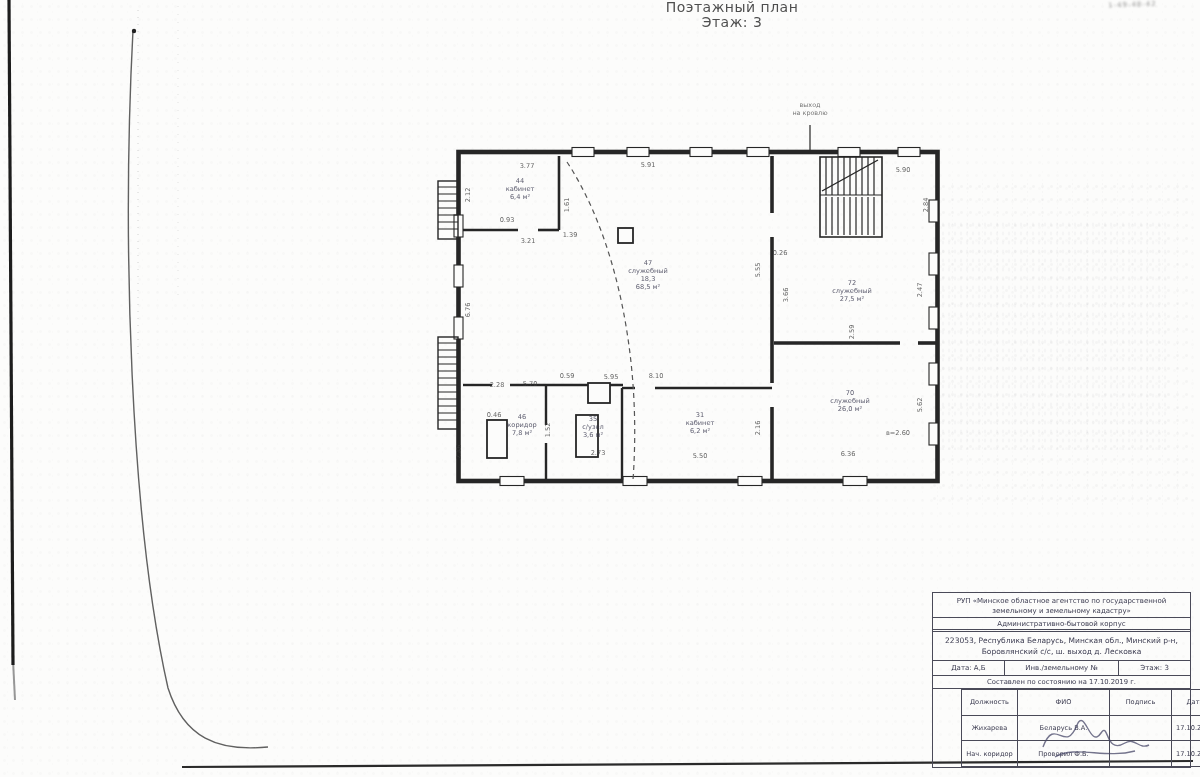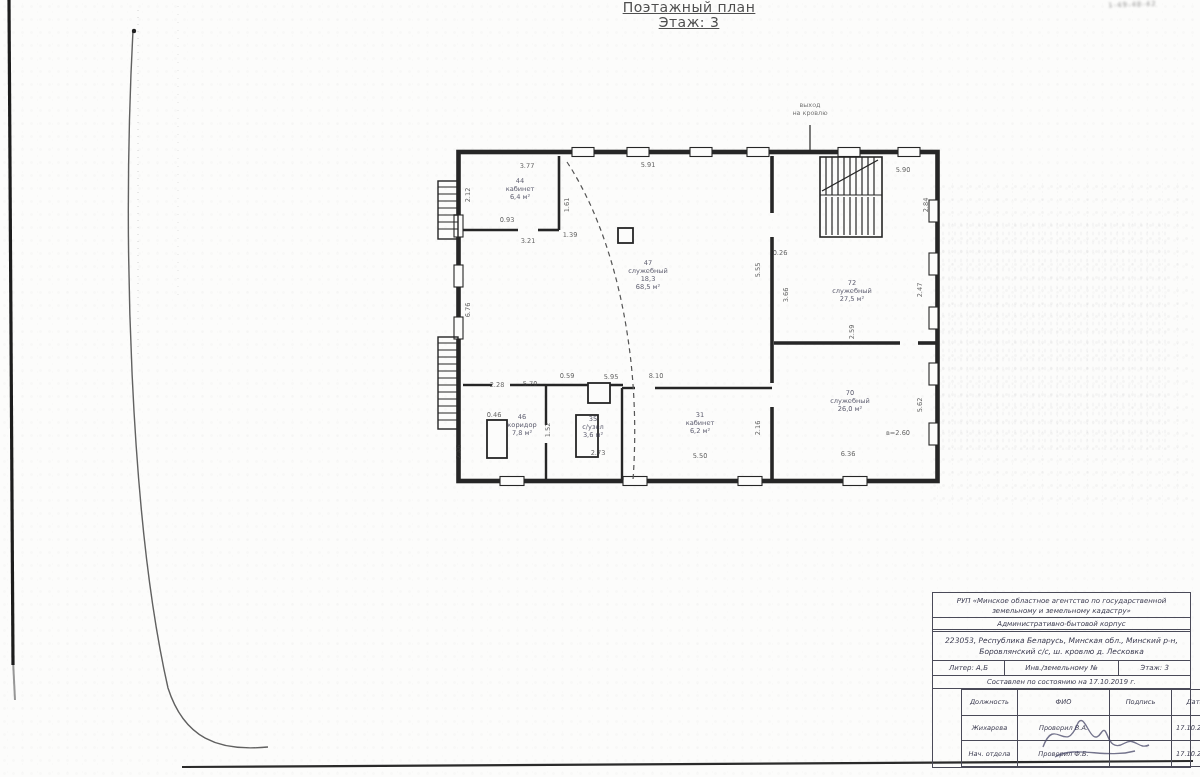--- a/index.html
+++ b/index.html
@@ -17,38 +17,38 @@
       radial-gradient(rgba(60,60,70,0.03) 1px, transparent 1.4px);
     background-size:9px 13px, 15px 8px;
   }
   .noise-all{left:0;top:0;width:1200px;height:777px;opacity:.5;}
   .noise-right{left:930px;top:180px;width:260px;height:330px;opacity:.9;}
   .noise-mid{left:940px;top:220px;width:230px;height:230px;
     background-image:radial-gradient(rgba(40,40,50,0.06) 1px, transparent 1.6px);
     background-size:6px 9px;opacity:.55;}
 
   .page-title{
-    position:absolute;left:549px;top:0px;width:280px;text-align:center;
+    position:absolute;left:592px;top:0px;width:280px;text-align:center;
     font-size:14px;letter-spacing:.5px;color:#3c3c3c;
-    filter:blur(.35px);opacity:.9;line-height:15px;text-decoration:underline;
+    filter:blur(.35px);opacity:.9;line-height:15px;
   }
   .corner-note{
     position:absolute;left:1108px;top:0px;width:90px;font-size:7px;color:#555;
     filter:blur(1px);opacity:.65;letter-spacing:1px;transform:rotate(-2deg);
   }
   svg text{font-family:"DejaVu Sans", sans-serif;}
   .smudge{filter:blur(.32px);opacity:.8;}
   .smudge2{filter:blur(.5px);opacity:.7;}
 
   
   .stamp{
     position:absolute;left:932px;top:592px;width:259px;height:176px;
     border:1.6px solid #4a4a58;box-sizing:border-box;
     font-size:7px;color:#3b3b50;filter:blur(.28px);
-    display:flex;flex-direction:column;font-style:italic;
+    display:flex;flex-direction:column;
   }
   .stamp .row{border-bottom:1px solid #4a4a58;box-sizing:border-box;
     display:flex;align-items:center;justify-content:center;text-align:center;}
   .stamp .org1{height:25px;flex-direction:column;line-height:10px;padding-top:2px;}
   .stamp .org3{height:14px;border-bottom-style:double;border-bottom-width:3px;}
   .stamp .addr{height:29px;flex-direction:column;line-height:11px;font-size:7.5px;text-align:center;}
   .stamp .liter-row{height:15px;justify-content:stretch;padding:0;}
   .stamp .liter-row .cell{flex:1;border-right:1px solid #4a4a58;height:100%;
     display:flex;align-items:center;justify-content:center;}
   .stamp .liter-row .cell:last-child{border-right:none;}
@@ -222,50 +222,50 @@
 </svg>
 
 <div class="stamp">
   <div class="row org1">
     <div>РУП «Минское областное агентство по государственной</div>
     <div>земельному и земельному кадастру»</div>
   </div>
   <div class="row org3">Административно-бытовой корпус</div>
   <div class="row addr">
     <div>223053, Республика Беларусь, Минская обл., Минский р-н,</div>
-    <div>Боровлянский с/с, ш. кровлю д. Лесковка</div>
+    <div>Боровлянский с/с, ш. выход д. Лесковка</div>
   </div>
   <div class="row liter-row">
-    <div class="cell">Литер: А,Б</div>
+    <div class="cell">Дата: А,Б</div>
     <div class="cell" style="flex:1.6">Инв./земельному №</div>
     <div class="cell">Этаж: 3</div>
   </div>
   <div class="row date-row">Составлен по состоянию на 17.10.2019 г.</div>
   <table id="stamp-table">
     <colgroup>
         <col style="width:56px">
         <col style="width:92px">
         <col style="width:62px">
         <col style="width:47px">
       </colgroup>
     <tbody>
         <tr>
           <td>Должность</td>
           <td>ФИО</td>
           <td>Подпись</td>
           <td>Дата</td>
         </tr>
         <tr>
           <td>Жихарева</td>
-          <td>Проверил В.А.</td>
+          <td>Беларусь В.А.</td>
           <td></td>
           <td>17.10.2019</td>
         </tr>
         <tr>
-          <td>Нач. отдела</td>
+          <td>Нач. коридор</td>
           <td>Проверил Ф.Б.</td>
           <td></td>
           <td>17.10.2019</td>
         </tr>
       </tbody>
   </table>
 </div>
 
 <svg class="sig-scribble" width="120" height="70">
   <path d="M8,52 C 20,20 30,60 42,30 C 50,12 55,55 66,38 C 74,26 70,60 90,48 C 100,42 104,55 114,50

